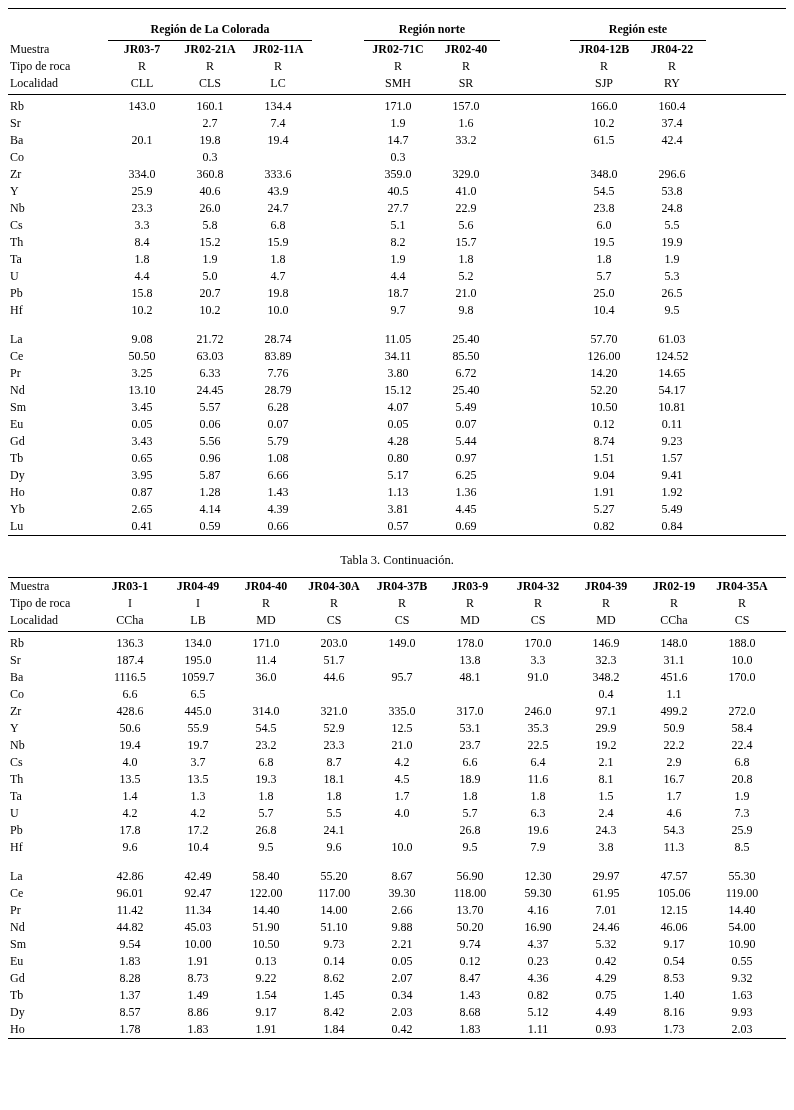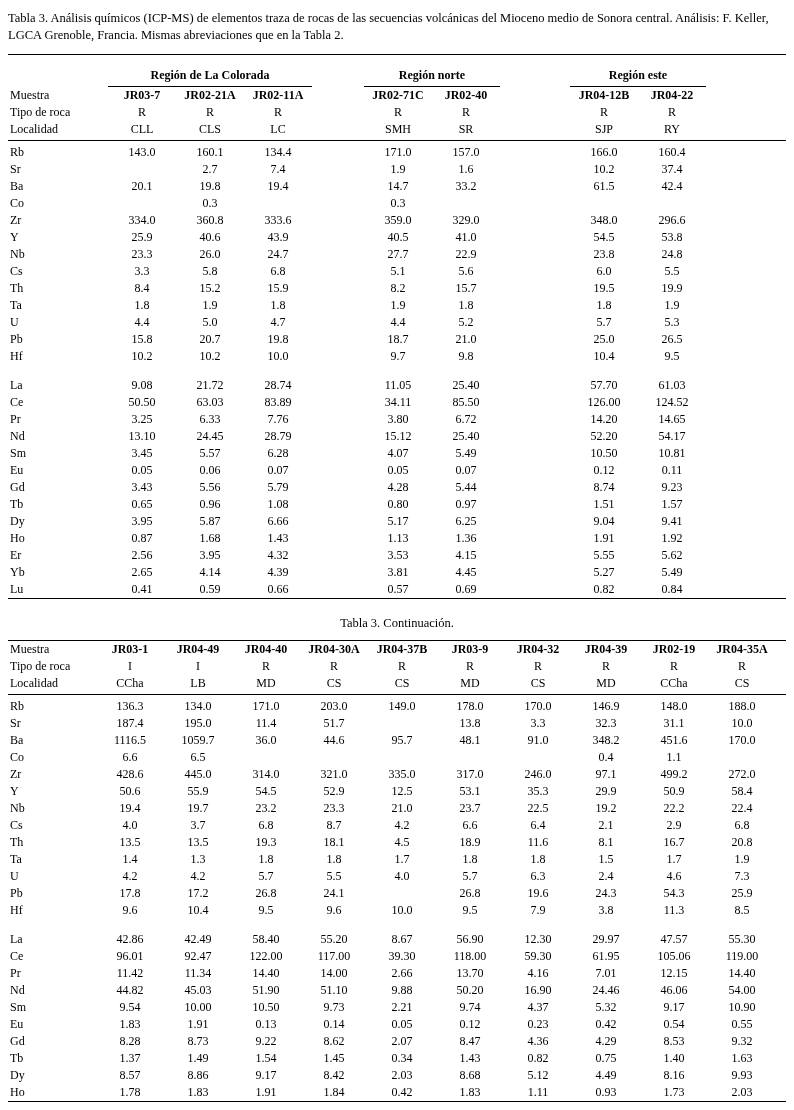--- a/index.html
+++ b/index.html
@@ -80,21 +80,20 @@
   #table1 col.spacer-2   { width: 80px; }
   
   #table2 col.label-col  { width: 88px; }
   #table2 col.data-col   { width: 68px; }
   #table2 col.spacer-0   { width: 10px; }
 </style>
 </head>
 <body>
 
 <div class="page">
-  <p class="caption">Tabla 3. Análisis químicos (ICP-MS) de elementos traza de rocas de las secuencias volcánicas del Mioceno medio de Sonora central. Análisis: F. Keller, LGCA Grenoble, Francia. Mismas abreviaciones que en la Tabla 2.</p>
 
   <table class="datatable" id="table1">
       <colgroup>
         <col class="label-col">
         <col class="data-col">
         <col class="data-col">
         <col class="data-col">
         <col class="spacer-col spacer-0">
         <col class="data-col">
         <col class="data-col">
@@ -439,41 +438,28 @@
           <td>5.17</td>
           <td>6.25</td>
           <td class="spacer"></td>
           <td>9.04</td>
           <td>9.41</td>
           <td class="spacer"></td>
         </tr>
         <tr>
           <th class="row-label">Ho</th>
           <td>0.87</td>
-          <td>1.68</td>
+          <td>1.28</td>
           <td>1.43</td>
           <td class="spacer"></td>
           <td>1.13</td>
           <td>1.36</td>
           <td class="spacer"></td>
           <td>1.91</td>
           <td>1.92</td>
-          <td class="spacer"></td>
-        </tr>
-        <tr>
-          <th class="row-label">Er</th>
-          <td>2.56</td>
-          <td>3.95</td>
-          <td>4.32</td>
-          <td class="spacer"></td>
-          <td>3.53</td>
-          <td>4.15</td>
-          <td class="spacer"></td>
-          <td>5.55</td>
-          <td>5.62</td>
           <td class="spacer"></td>
         </tr>
         <tr>
           <th class="row-label">Yb</th>
           <td>2.65</td>
           <td>4.14</td>
           <td>4.39</td>
           <td class="spacer"></td>
           <td>3.81</td>
           <td>4.45</td>

